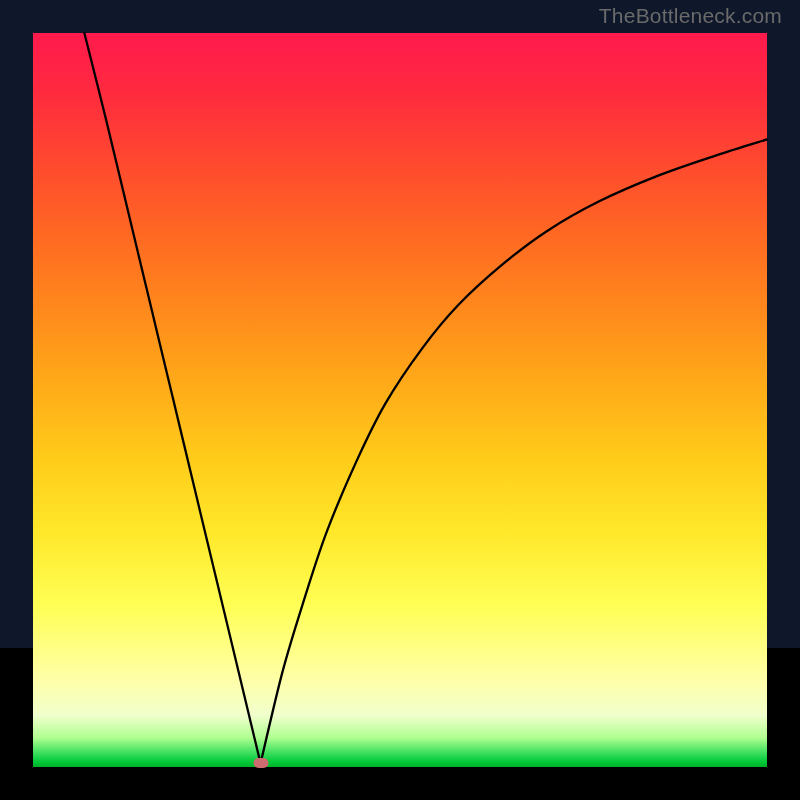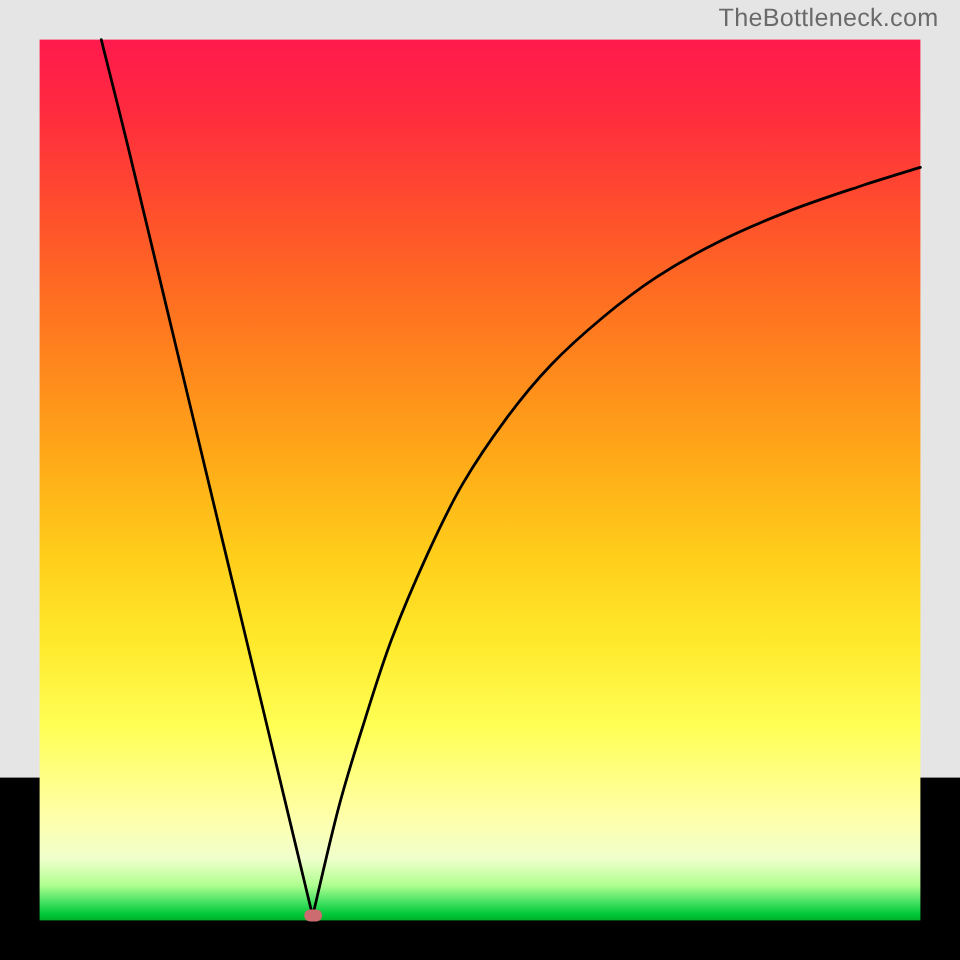--- a/index.html
+++ b/index.html
@@ -8,21 +8,21 @@
     width: 800px;
     height: 800px;
     background: #000;
     overflow: hidden;
     font-family: Arial, Helvetica, sans-serif;
   }
   .frame {
     position: relative;
     width: 800px;
     height: 648px;
-    background: #e5e5e5;
+    background: #0f172a;
   }
   .watermark {
     position: absolute;
     top: 4px;
     right: 18px;
     color: #6a6a6a;
     font-size: 21px;
     font-weight: 500;
     letter-spacing: 0.2px;
     z-index: 10;

